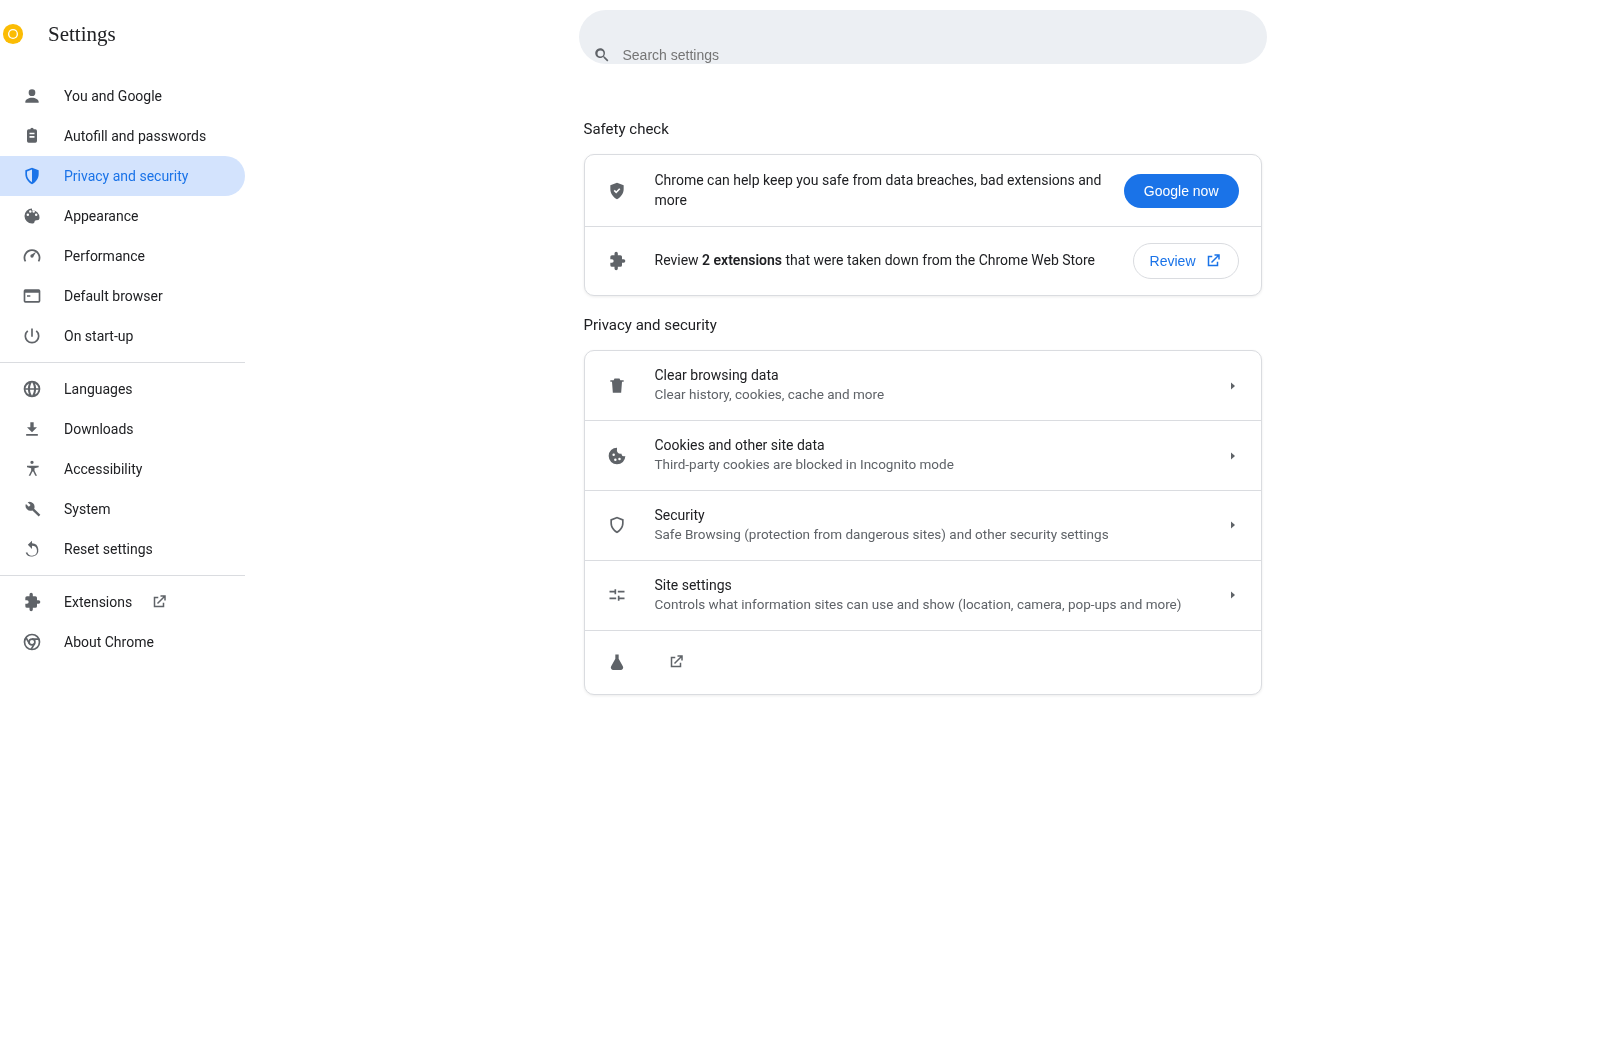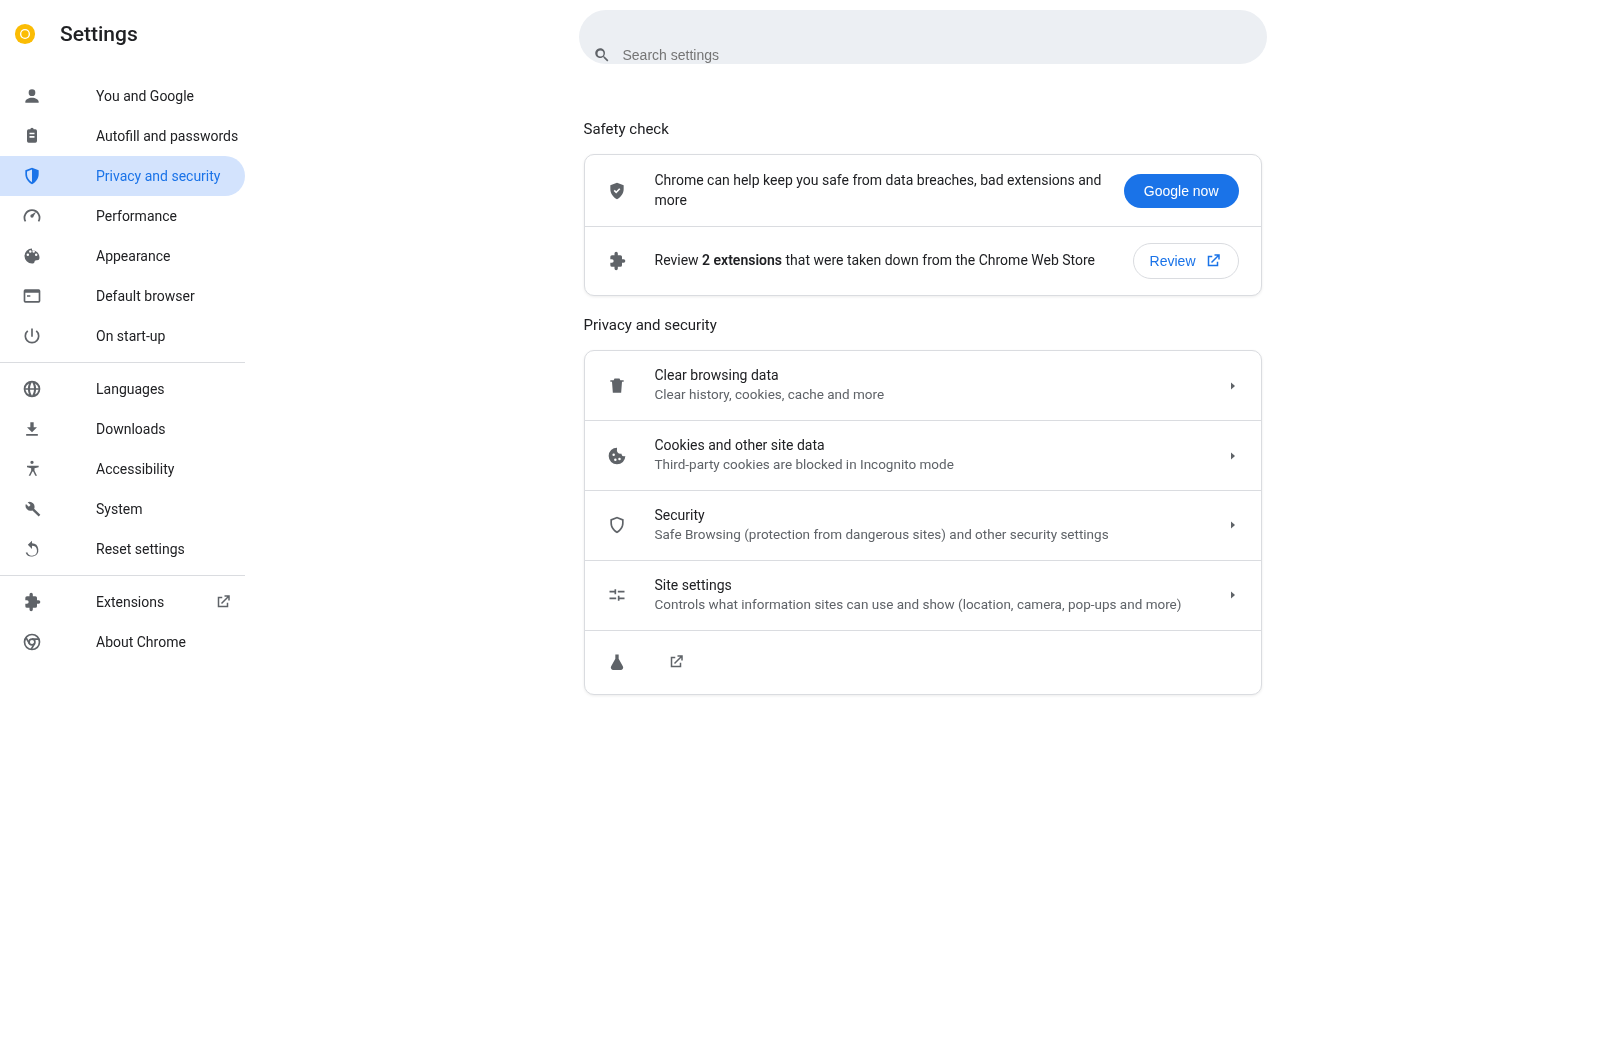--- a/index.html
+++ b/index.html
@@ -25,43 +25,43 @@
   
   .sidebar {
     width: 245px;
     padding-top: 14px;
     flex-shrink: 0;
   }
   .brand {
     display: flex;
     align-items: center;
     height: 40px;
-    padding-left: 14px;
+    padding-left: 2px;
     margin-bottom: 16px;
+    font-family: Liberation Serif, serif;
   }
   .brand-logo {
     width: 22px; height: 22px;
     margin-right: 24px;
   }
   .brand-title {
     font-size: 21px;
     font-weight: 500;
   }
   .nav-group { padding: 6px 0; }
   .nav-divider { border-top: 1px solid var(--border); margin-right: 0; }
   .nav-item {
     display: flex;
     align-items: center;
     height: 40px;
     padding-left: 22px;
     border-top-right-radius: 20px;
     border-bottom-right-radius: 20px;
     cursor: pointer;
     font-size: 14px;
-    gap: 32px;
   }
   .nav-item .icon {
     width: 20px; height: 20px;
     color: var(--sub);
     margin-right: 22px;
     display: flex; align-items: center; justify-content: center;
   }
   .nav-item.active {
     background: #d3e3fd;
     color: var(--blue);
@@ -281,32 +281,32 @@
         <span class="icon">
             <svg viewBox="0 0 24 24" width="20" height="20">
               <use href="#i-shield"></use>
             </svg>
           </span>
         <span>Privacy and security</span>
       </div>
       <div class="nav-item">
         <span class="icon">
             <svg viewBox="0 0 24 24" width="20" height="20">
+              <use href="#i-palette"></use>
+            </svg>
+          </span>
+        <span>Appearance</span>
+      </div>
+      <div class="nav-item">
+        <span class="icon">
+            <svg viewBox="0 0 24 24" width="20" height="20">
               <use href="#i-speed"></use>
             </svg>
           </span>
         <span>Performance</span>
-      </div>
-      <div class="nav-item">
-        <span class="icon">
-            <svg viewBox="0 0 24 24" width="20" height="20">
-              <use href="#i-palette"></use>
-            </svg>
-          </span>
-        <span>Appearance</span>
       </div>
       <div class="nav-item">
         <span class="icon">
             <svg viewBox="0 0 24 24" width="20" height="20">
               <use href="#i-browser"></use>
             </svg>
           </span>
         <span>Default browser</span>
       </div>
       <div class="nav-item">

